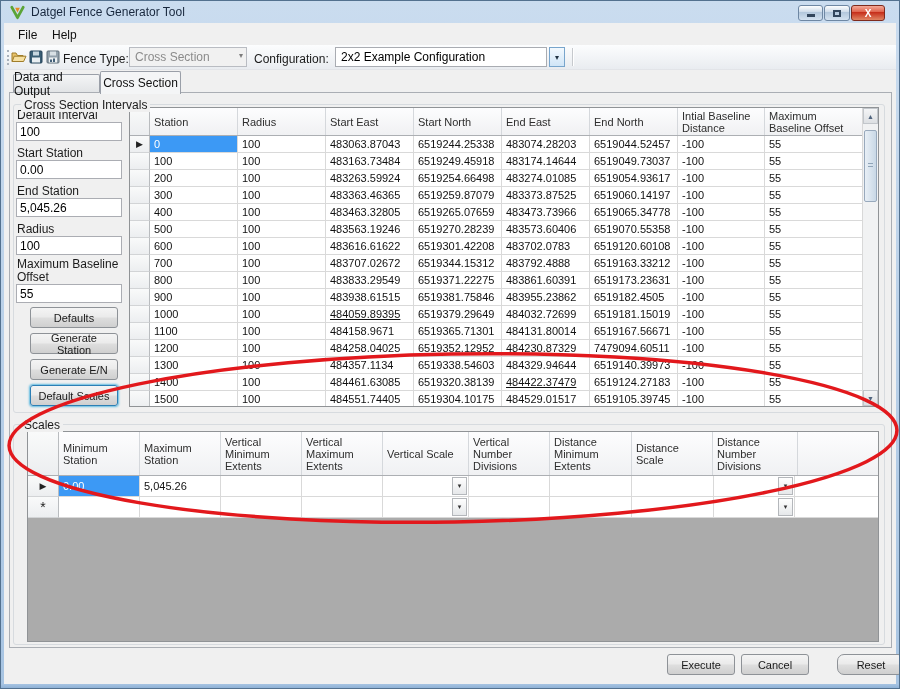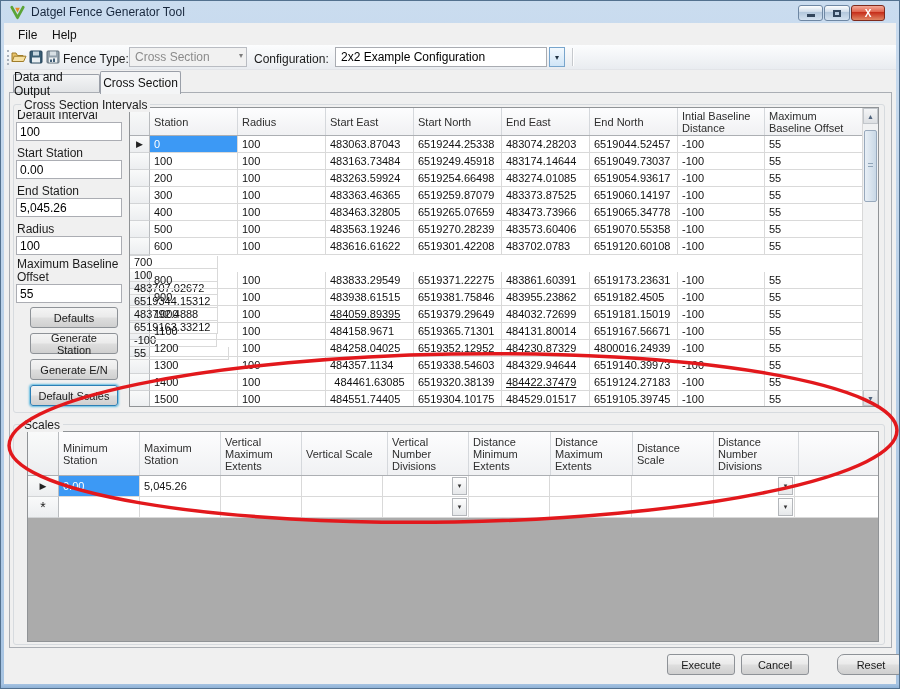--- a/index.html
+++ b/index.html
@@ -366,21 +366,21 @@
           <div class="g-cell" style="width: 88px;">
             <span>6519120.60108</span>
           </div>
           <div class="g-cell" style="width: 87px;">
             <span>-100</span>
           </div>
           <div class="g-cell" style="width: 99px;">
             <span>55</span>
           </div>
         </div>
-        <div class="g-row" style="height: 17px; flex-direction: column;">
+        <div class="g-row" style="height: 17px;">
           <div class="g-rh" style="width: 20px;"></div>
           <div class="g-cell" style="width: 88px;">
             <span>700</span>
           </div>
           <div class="g-cell" style="width: 88px;">
             <span>100</span>
           </div>
           <div class="g-cell" style="width: 88px;">
             <span>483707.02672</span>
           </div>
@@ -519,21 +519,21 @@
           <div class="g-cell" style="width: 88px;">
             <span>484258.04025</span>
           </div>
           <div class="g-cell" style="width: 88px;">
             <span>6519352.12952</span>
           </div>
           <div class="g-cell" style="width: 88px;">
             <span>484230.87329</span>
           </div>
           <div class="g-cell" style="width: 88px;">
-            <span>4800016.24939</span>
+            <span>7479094.60511</span>
           </div>
           <div class="g-cell" style="width: 87px;">
             <span>-100</span>
           </div>
           <div class="g-cell" style="width: 99px;">
             <span>55</span>
           </div>
         </div>
         <div class="g-row" style="height: 17px;">
           <div class="g-rh" style="width: 20px;"></div>
@@ -563,21 +563,21 @@
           </div>
         </div>
         <div class="g-row" style="height: 17px;">
           <div class="g-rh" style="width: 20px;"></div>
           <div class="g-cell" style="width: 88px;">
             <span>1400</span>
           </div>
           <div class="g-cell" style="width: 88px;">
             <span>100</span>
           </div>
-          <div class="g-cell" style="width: 88px; justify-content: center;">
+          <div class="g-cell" style="width: 88px;">
             <span>484461.63085</span>
           </div>
           <div class="g-cell" style="width: 88px;">
             <span>6519320.38139</span>
           </div>
           <div class="g-cell" style="width: 88px; text-decoration: underline;">
             <span>484422.37479</span>
           </div>
           <div class="g-cell" style="width: 88px;">
             <span>6519124.27183</span>
@@ -628,25 +628,25 @@
 
   <div class="abs groupbox" style="left:12px;top:423px;width:872px;height:221px;"></div>
   <div class="abs gb-label" style="left:20px;top:417px;">Scales</div>
 
   <div class="abs grid scalesbg" style="left:26px;top:430px;width:852px;height:211px;">
     <div class="g-inner" style="right:0;" id="scales-inner">
         <div class="g-hdr" style="height: 44px;">
           <div class="g-hc g-corner" style="width: 31px;"></div>
           <div class="g-hc" style="width: 81px;">Minimum Station</div>
           <div class="g-hc" style="width: 81px;">Maximum Station</div>
+          <div class="g-hc" style="width: 81px;">Vertical Minimum Extents</div>
           <div class="g-hc" style="width: 81px;">Vertical Maximum Extents</div>
           <div class="g-hc" style="width: 86px;">Vertical Scale</div>
           <div class="g-hc" style="width: 81px;">Vertical Number Divisions</div>
           <div class="g-hc" style="width: 82px;">Distance Minimum Extents</div>
-          <div class="g-hc" style="width: 82px;">Distance Maximum Extents</div>
           <div class="g-hc" style="width: 81px;">Distance Scale</div>
           <div class="g-hc" style="width: 85px;">Distance Number Divisions</div>
         </div>
         <div class="g-row" style="height: 21px;">
           <div class="g-rh" style="width: 31px;">▶</div>
           <div class="g-cell sel" style="width: 81px;">
             <span>0.00</span>
           </div>
           <div class="g-cell" style="width: 81px;">
             <span>5,045.26</span>

